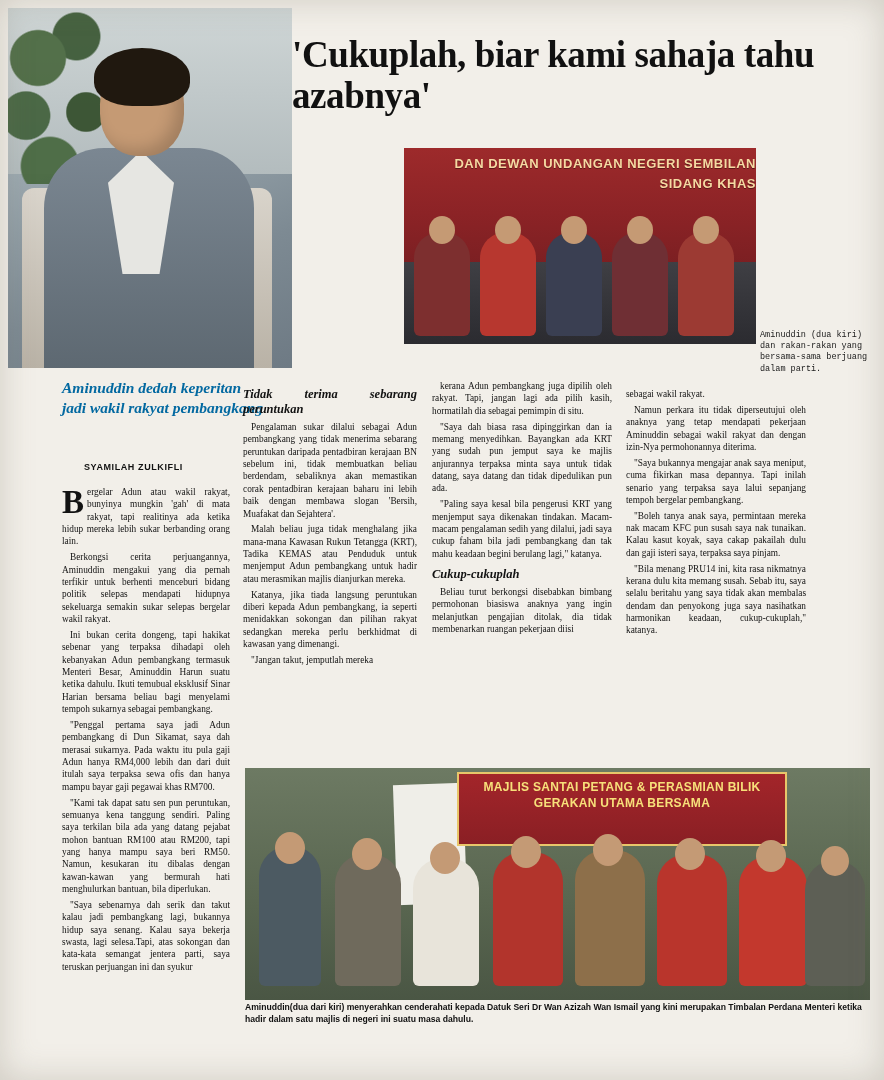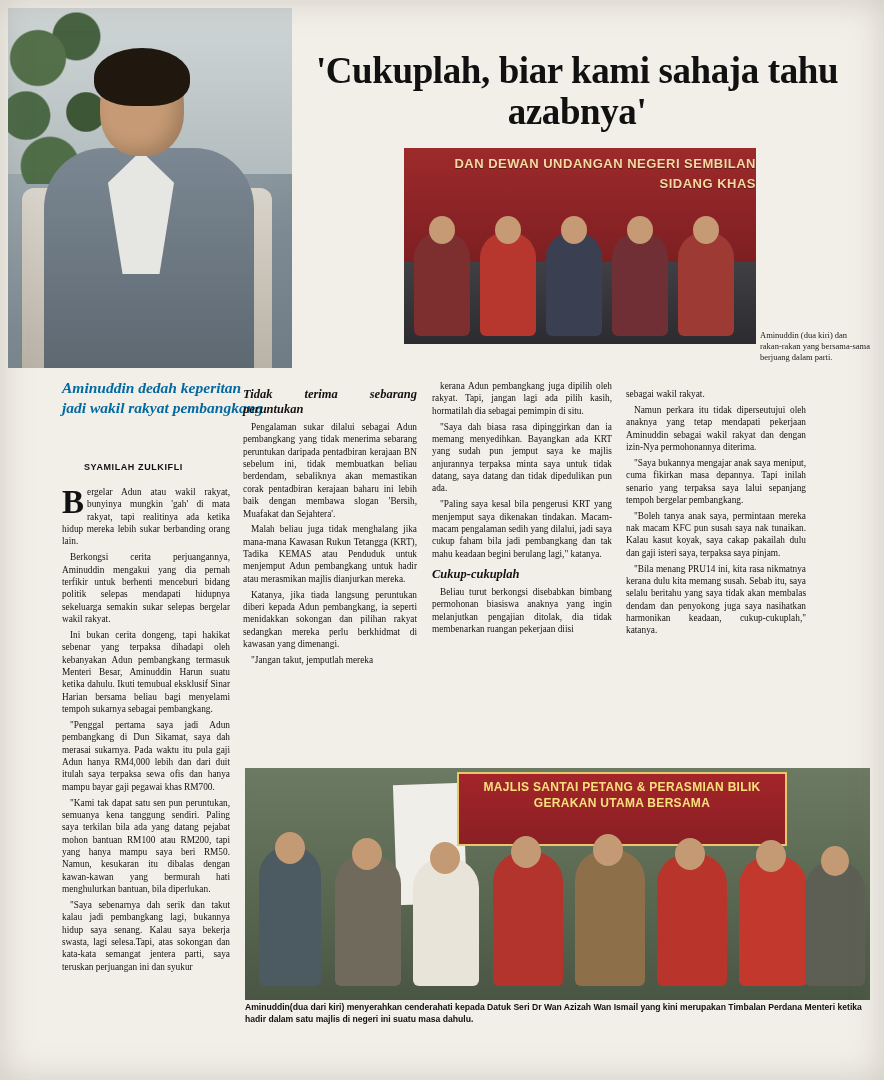--- a/index.html
+++ b/index.html
@@ -16,23 +16,23 @@
     position: relative;
     width: 884px;
     height: 1080px;
     background: #f2efe9;
     padding: 10px 12px 12px 12px;
   }
   
   .headline-block {
     position: absolute;
     left: 292px;
-    top: 50px;
+    top: 34px;
     width: 570px;
-    text-align: center;
+    text-align: left;
   }
   .headline {
     font-family: "Liberation Serif", serif;
     font-weight: bold;
     font-size: 37px;
     line-height: 1.12;
     letter-spacing: -0.4px;
     color: #111;
     margin: 0;
   }
@@ -114,21 +114,21 @@
   }
   .ps-row { position:absolute; left:0; bottom:8px; width:100%; height:110px; }
   .ps-p { position:absolute; bottom:0; width:56px; height:104px; border-radius:26px 26px 6px 6px; }
   .ps-h { position:absolute; width:26px; height:28px; border-radius:50%; background:#c59a74; }
   
   .stage-caption {
     position:absolute;
     left: 760px;
     top: 330px;
     width: 110px;
-    font-family: Liberation Serif, serif;
+    font-family: Liberation Mono, monospace;
     font-size: 8.5px;
     line-height: 1.32;
     color:#1a1a1a;
   }
   
   .kicker {
     position:absolute;
     left: 62px;
     top: 378px;
     width: 205px;

